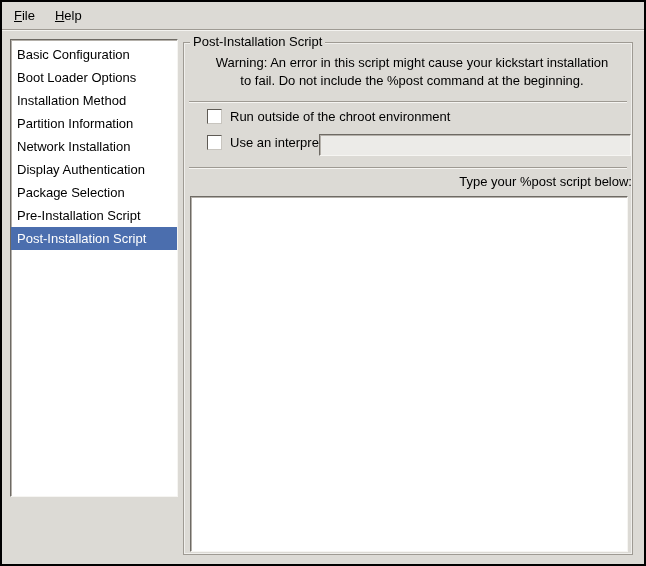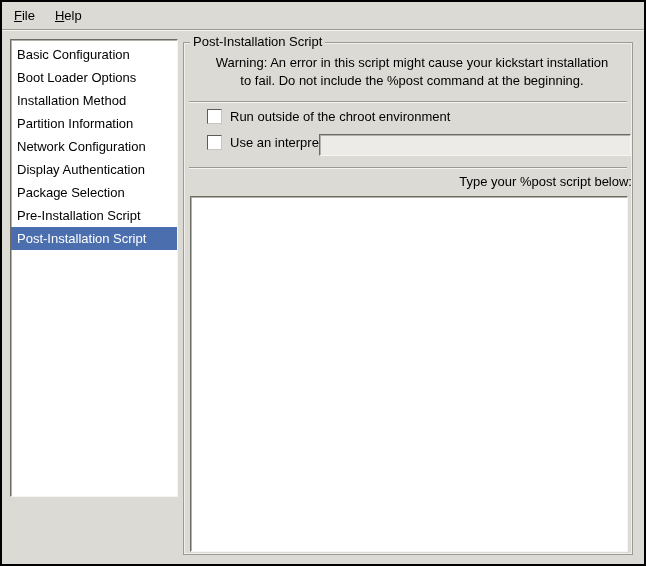--- a/index.html
+++ b/index.html
@@ -119,21 +119,21 @@
   <div class="menubar">
     <div class="menu-item"><span class="accel">F</span><span>ile</span></div>
     <div class="menu-item"><span class="accel">H</span><span>elp</span></div>
   </div>
 
   <div class="sidebar">
     <div class="list-item">Basic Configuration</div>
     <div class="list-item">Boot Loader Options</div>
     <div class="list-item">Installation Method</div>
     <div class="list-item">Partition Information</div>
-    <div class="list-item">Network Configuration</div>
+    <div class="list-item">Network Installation</div>
     <div class="list-item">Display Authentication</div>
     <div class="list-item">Package Selection</div>
     <div class="list-item">Pre-Installation Script</div>
     <div class="list-item selected">Post-Installation Script</div>
   </div>
 
   <div class="frame">
     <span class="frame-title">Post-Installation Script</span>
 
     <div class="warning">

